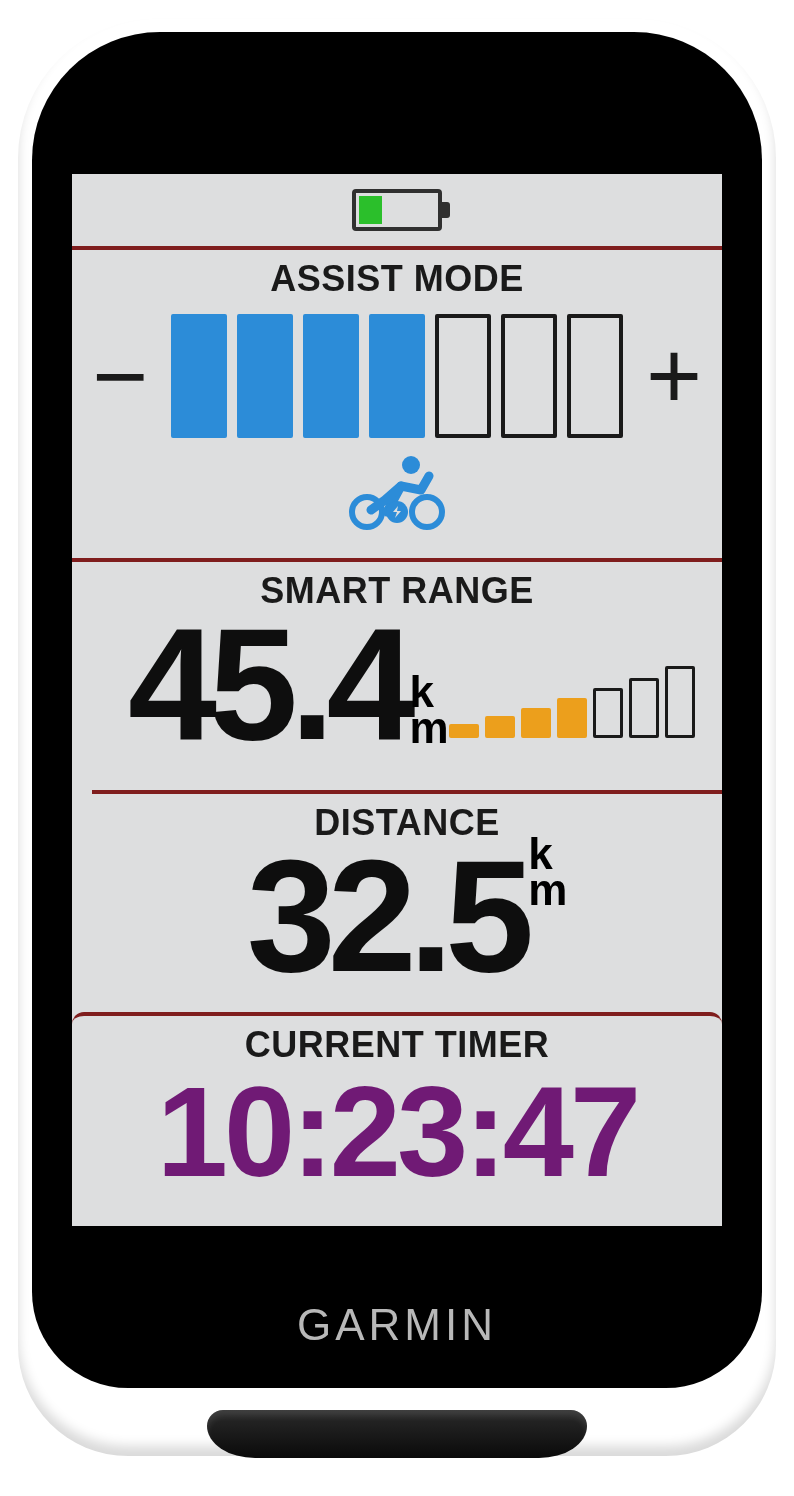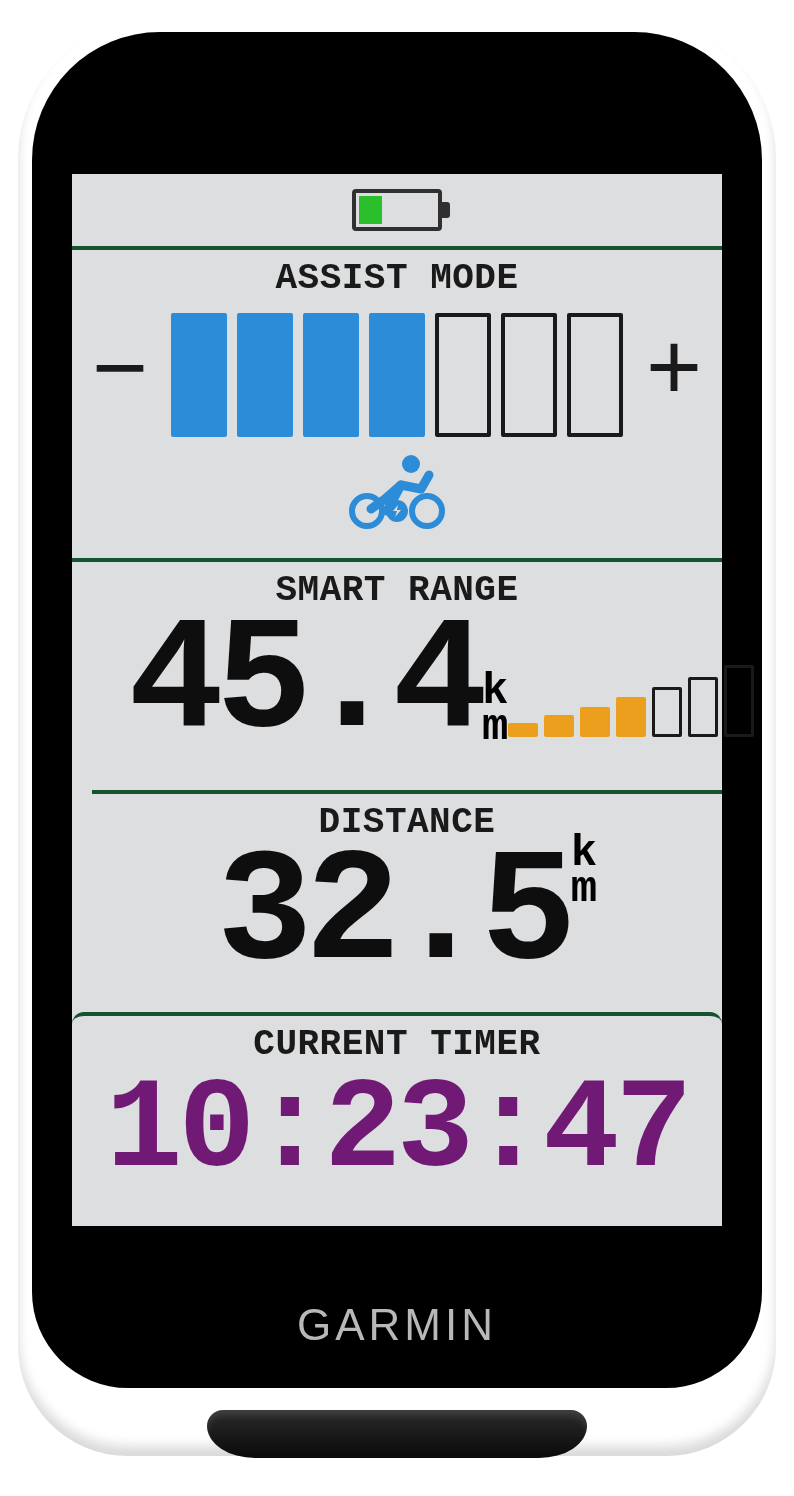--- a/index.html
+++ b/index.html
@@ -31,22 +31,21 @@
     position: relative;
   }
   .screen {
     width: 100%;
     height: 1052px;
     background: #dddedf;
     display: flex;
     flex-direction: column;
   }
   .row {
-    border-top: 4px solid #14532d;
-    font-family: Liberation Mono, monospace;
+    border-top: 4px solid #7f1d1d;
   }
   .battery-row {
     height: 72px;
     display: flex;
     align-items: center;
     justify-content: center;
   }
   .battery {
     width: 90px;
     height: 42px;

